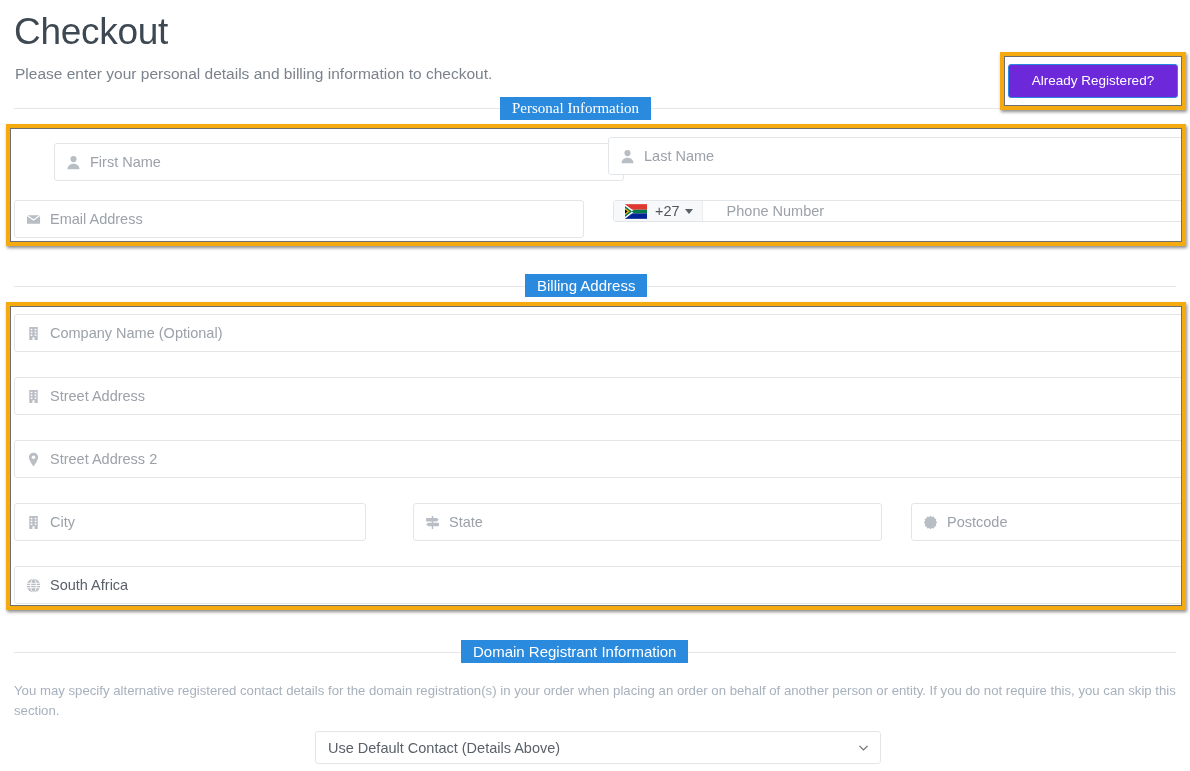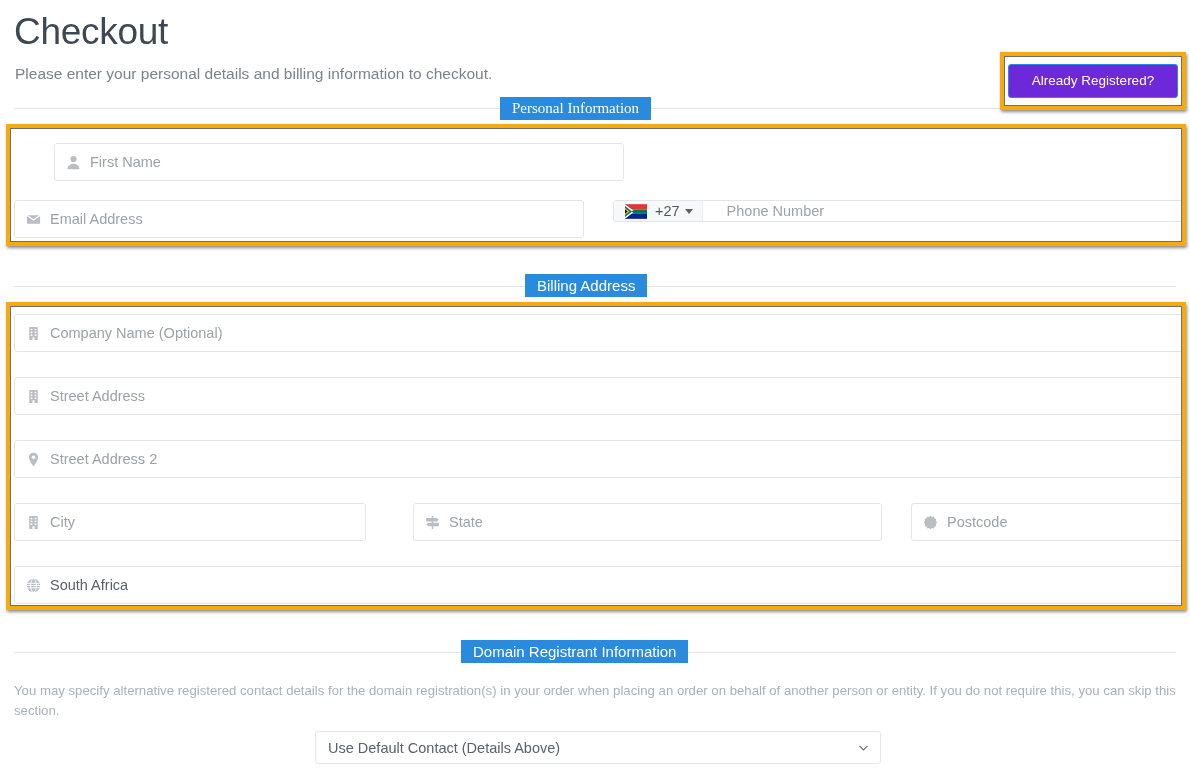--- a/index.html
+++ b/index.html
@@ -128,20 +128,27 @@
   <div class="sec-label" style="left:500px; top:97px;font-family:Liberation Serif, serif;">Personal Information</div>
 
   <div class="field" style="left:14px; top:143px; width:570px;margin-left:40px;">
     <svg class="ico" viewBox="0 0 16 16">
         <circle cx="8" cy="4.3" r="3.3"></circle>
         <path d="M1.6 15.2c0-3.6 2.9-5.8 6.4-5.8s6.4 2.2 6.4 5.8z"></path>
       </svg>
     <span class="ph">First Name</span>
   </div>
 
+  <div class="field" style="left:608px; top:137px; width:578px;">
+    <svg class="ico" viewBox="0 0 16 16">
+        <circle cx="8" cy="4.3" r="3.3"></circle>
+        <path d="M1.6 15.2c0-3.6 2.9-5.8 6.4-5.8s6.4 2.2 6.4 5.8z"></path>
+      </svg>
+    <span class="ph">Last Name</span>
+  </div>
 
   <div class="field" style="left:14px; top:200px; width:570px;">
     <svg class="ico" viewBox="0 0 16 16">
         <path d="M1 3.5h14v9H1z"></path>
         <path d="M1 3.5l7 5 7-5" fill="none" stroke="#ffffff" stroke-width="1.2"></path>
       </svg>
     <span class="ph">Email Address</span>
   </div>
 
   <div class="phone-wrap" style="left:613px; top:200px; width:573px;">

